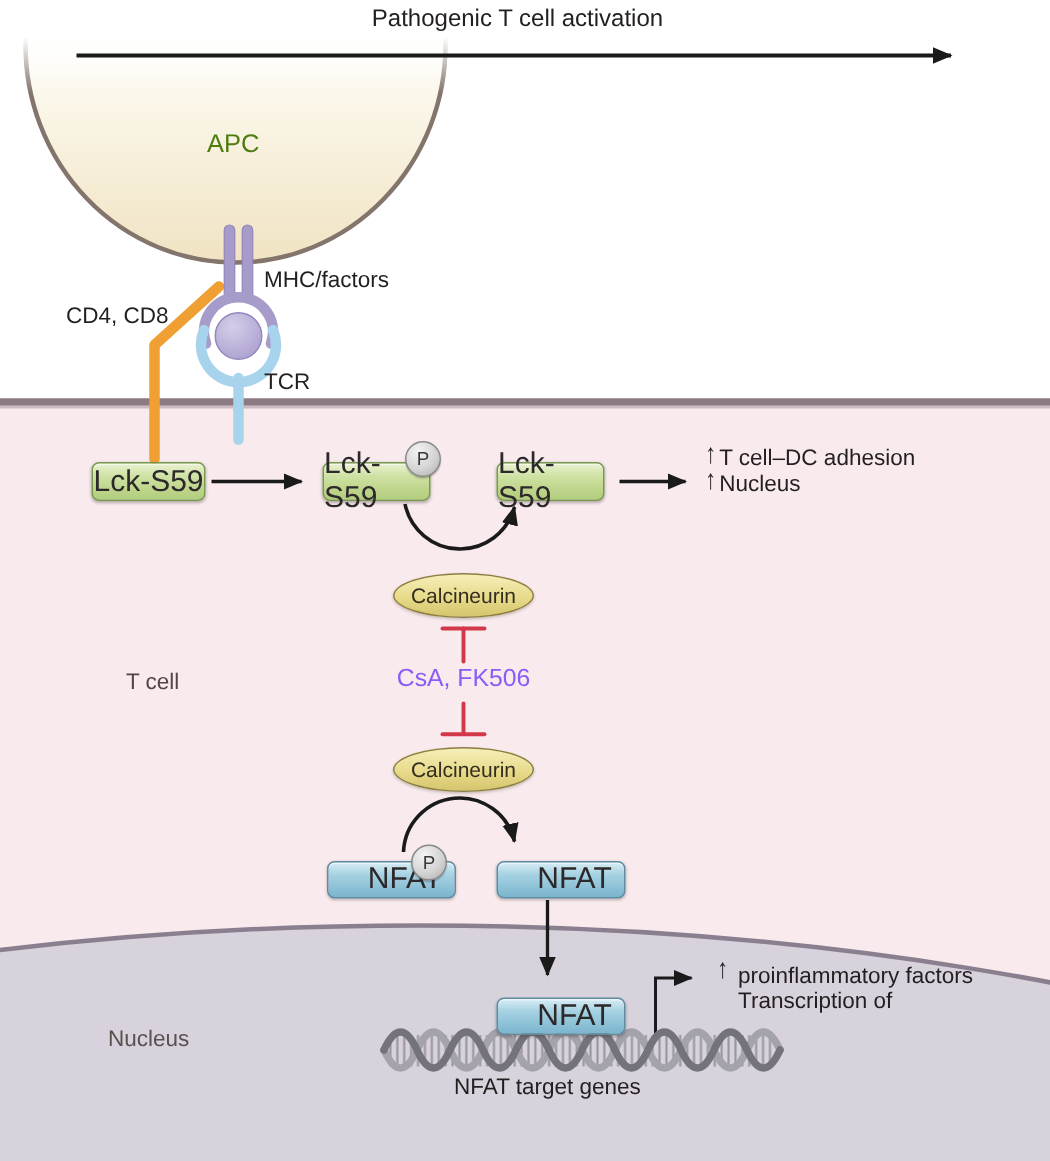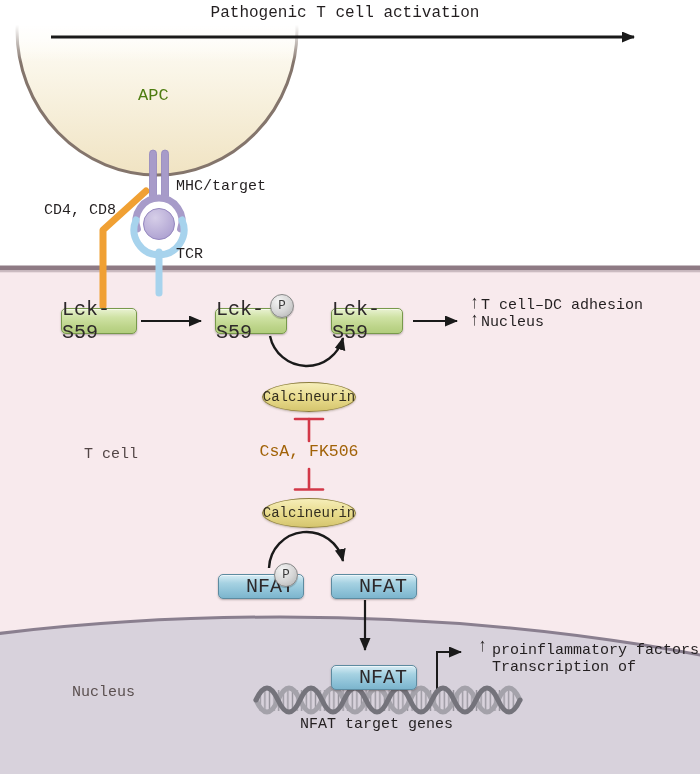--- a/index.html
+++ b/index.html
@@ -1,17 +1,17 @@
 <!DOCTYPE html>
 <html><head>
 <meta charset="utf-8">
 <style>
   html,body{margin:0;padding:0;background:#ffffff;}
   #stage{position:relative;width:700px;height:774px;overflow:hidden;background:#ffffff;
-         font-family:Liberation Mono, monospace;}
+         font-family:Liberation Sans, sans-serif;}
   #stage svg{position:absolute;left:0;top:0;}
   .lbl{position:absolute;color:#231f20;white-space:nowrap;line-height:1.15;}
   .pbox{position:absolute;display:flex;align-items:center;justify-content:center;
         font-size:20px;color:#2d282a;border-radius:5px;
         box-shadow:0 1px 2px rgba(60,50,50,.35), inset 0 1px 0 rgba(255,255,255,.55);}
   .green{background:linear-gradient(180deg,#e9f2d2 0%,#cfe2a4 35%,#bcd489 75%,#b2cd7d 100%);
          border:1.5px solid #78994b;}
   .blue{background:linear-gradient(180deg,#d8edf5 0%,#a6d2e2 35%,#8bc0d6 75%,#7cb5cd 100%);
         border:1.5px solid #5d8ba0;padding-left:18px;}
   .oval{position:absolute;display:flex;align-items:center;justify-content:center;
@@ -112,21 +112,21 @@
       <rect x="258" y="690" width="258" height="21" fill="url(#bp)"></rect>
       <path d="M 256 700 q 11 24 22 0 q 11 -24 22 0 q 11 24 22 0 q 11 -24 22 0 q 11 24 22 0 q 11 -24 22 0 q 11 24 22 0 q 11 -24 22 0 q 11 24 22 0 q 11 -24 22 0 q 11 24 22 0 q 11 -24 22 0" fill="none" stroke="#a4a2aa" stroke-width="5" stroke-linecap="round"></path>
       <path d="M 256 700 q 11 -24 22 0 q 11 24 22 0 q 11 -24 22 0 q 11 24 22 0 q 11 -24 22 0 q 11 24 22 0 q 11 -24 22 0 q 11 24 22 0 q 11 -24 22 0 q 11 24 22 0 q 11 -24 22 0 q 11 24 22 0" fill="none" stroke="#74737b" stroke-width="5" stroke-linecap="round"></path>
     </g>
   </svg>
 
   <div class="lbl" style="left:170px;top:4px;width:350px;text-align:center;font-size:16px;">Pathogenic T cell activation</div>
 
   <div class="lbl" style="left:138px;top:86px;font-size:17px;color:#4d7c0f;">APC</div>
 
-  <div class="lbl" style="left:176px;top:178px;font-size:15px;">MHC/target</div>
+  <div class="lbl" style="left:176px;top:178px;font-size:15px;">MHC/factors</div>
 
   <div class="lbl" style="left:44px;top:202px;font-size:15px;">CD4, CD8</div>
 
   <div class="lbl" style="left:176px;top:246px;font-size:15px;">TCR</div>
 
   <div class="lbl" style="left:84px;top:446px;font-size:15px;color:#534646;">T cell</div>
 
   <div class="pbox green" style="left:61px;top:308px;width:74px;height:24px;">Lck-S59</div>
   <div class="pbox green" style="left:215px;top:308px;width:70px;height:24px;">Lck-S59</div>
   <div class="pcirc" style="left:270px;top:294px;">P</div>
@@ -137,21 +137,21 @@
       <span class="uparrow">↑</span>
       <span>T cell–DC adhesion</span>
     </div>
     <div class="fx-row">
       <span class="uparrow">↑</span>
       <span>Nucleus</span>
     </div>
   </div>
 
   <div class="oval" style="left:262px;top:382px;width:92px;height:28px;">Calcineurin</div>
-  <div class="lbl" style="left:256px;top:443px;width:106px;text-align:center;font-size:16.5px;color:#a16207;">CsA, FK506</div>
+  <div class="lbl" style="left:256px;top:443px;width:106px;text-align:center;font-size:16.5px;color:#8b5cf6;">CsA, FK506</div>
   <div class="oval" style="left:262px;top:498px;width:92px;height:28px;">Calcineurin</div>
 
   <div class="pbox blue" style="left:218px;top:574px;width:66px;height:23px;">NFAT</div>
   <div class="pcirc" style="left:274px;top:563px;">P</div>
   <div class="pbox blue" style="left:331px;top:574px;width:66px;height:23px;">NFAT</div>
   <div class="pbox blue" style="left:331px;top:665px;width:66px;height:23px;">NFAT</div>
 
   <div class="lbl" style="left:72px;top:684px;font-size:15px;color:#5b5050;">Nucleus</div>
 
   <div class="lbl" style="left:300px;top:716px;width:130px;text-align:center;font-size:15px;">NFAT target genes</div>

